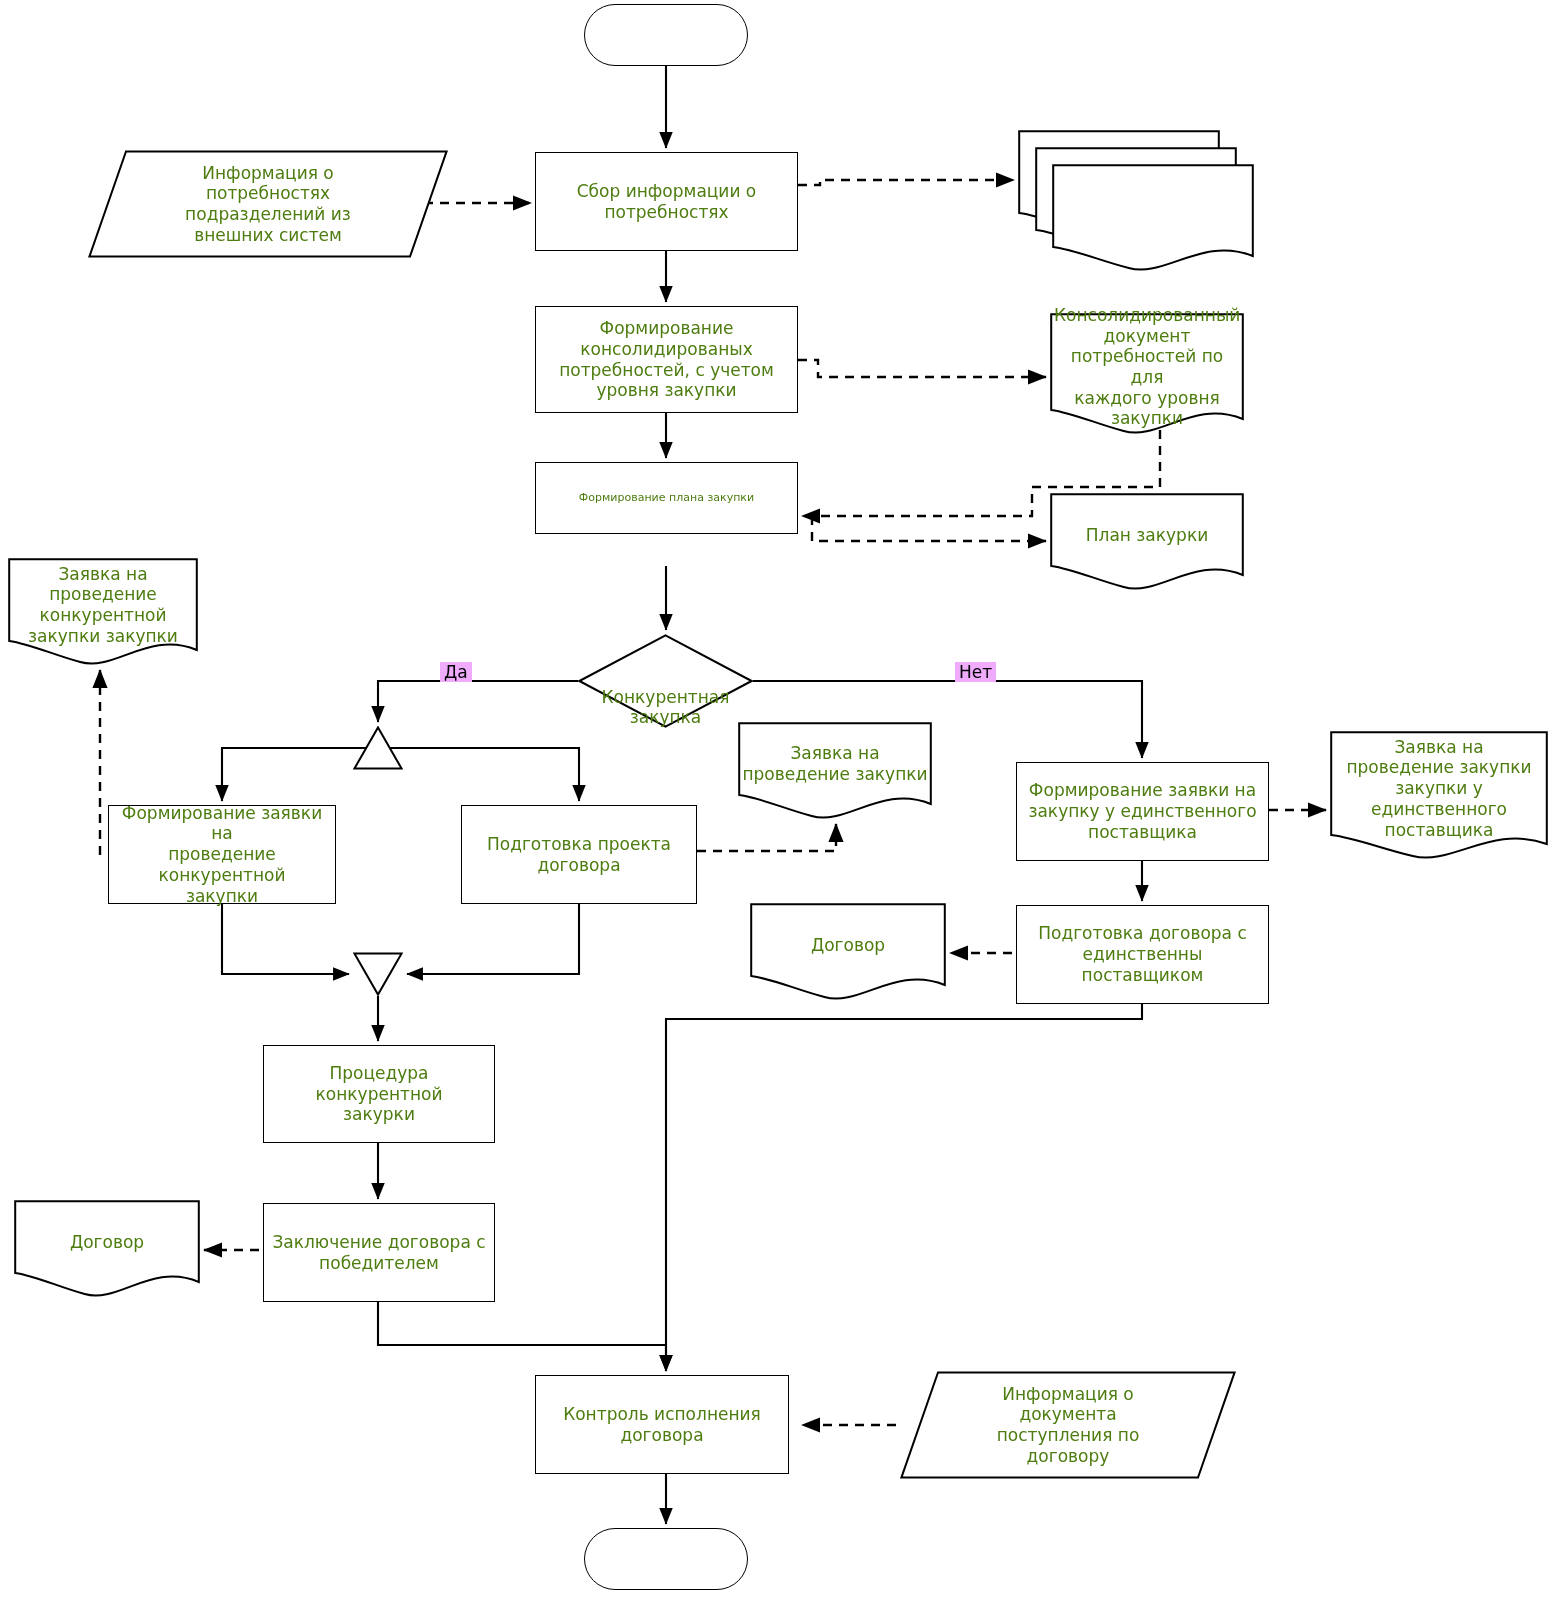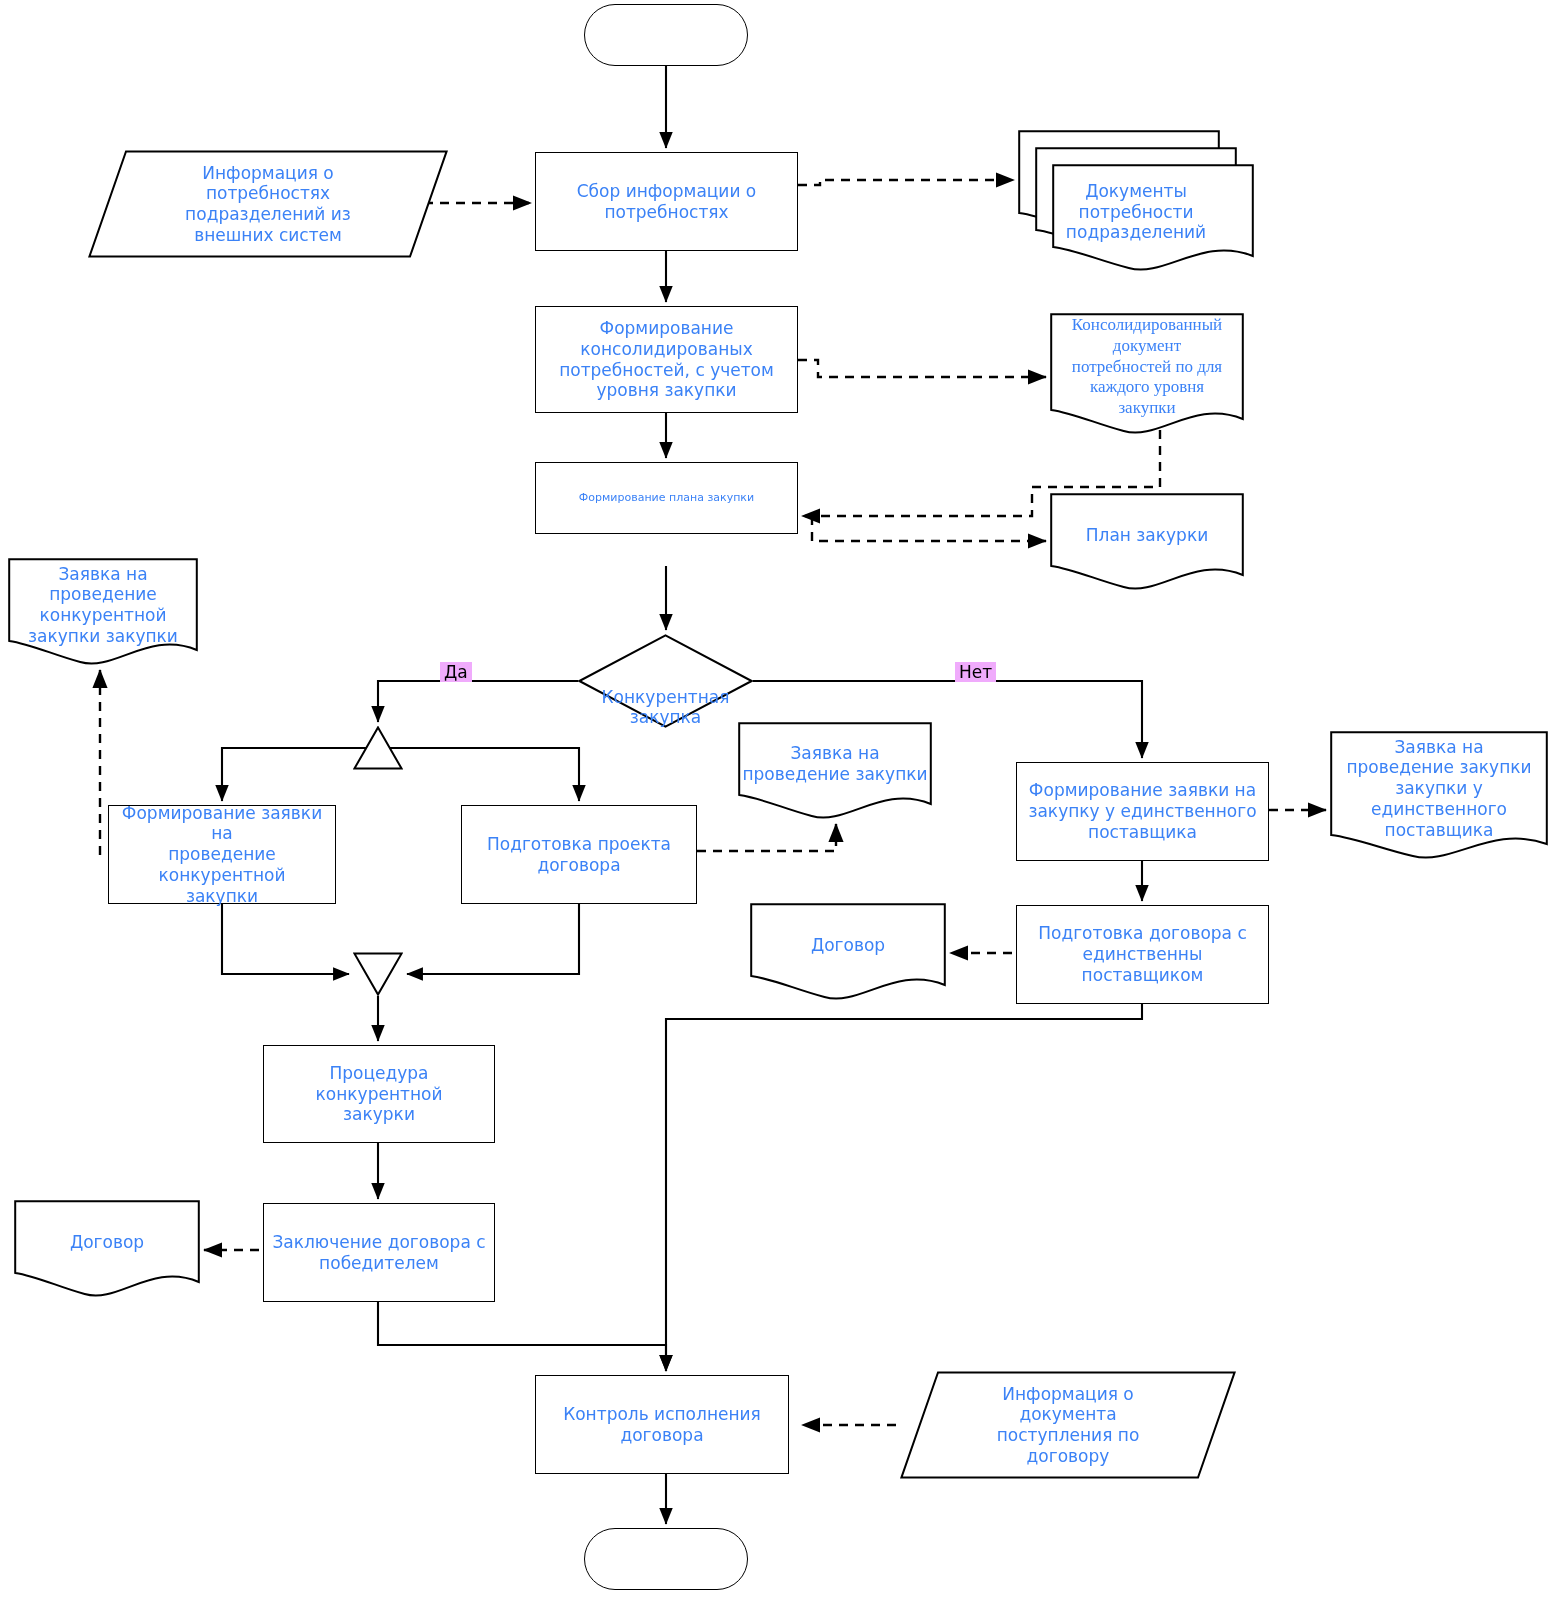--- a/index.html
+++ b/index.html
@@ -24,21 +24,21 @@
     width: 1554px;
     height: 1600px;
   }
   .node {
     position: absolute;
     box-sizing: border-box;
     display: flex;
     align-items: center;
     justify-content: center;
     text-align: center;
-    color: #3b82f6;
+    color: #4d7c0f;
     line-height: 1.22;
   }
   .node .lbl {
     display: block;
     width: 100%;
     padding: 0 4px;
     box-sizing: border-box;
     white-space: pre-line;
   }
   
@@ -178,31 +178,28 @@
               <path d="M1.2,1.2 L200.8,1.2 L200.8,92 C149.48,72 113.12,114 76.76,104 C48.48,97 24.24,86 1.2,83 Z"></path>
             </g>
             <g transform="translate(17,17)">
               <path d="M1.2,1.2 L200.8,1.2 L200.8,92 C149.48,72 113.12,114 76.76,104 C48.48,97 24.24,86 1.2,83 Z"></path>
             </g>
             <g transform="translate(34,34)">
               <path d="M1.2,1.2 L200.8,1.2 L200.8,92 C149.48,72 113.12,114 76.76,104 C48.48,97 24.24,86 1.2,83 Z"></path>
             </g>
           </g>
         </svg>
-        <span class="lbl" style="margin-top: 28px; margin-bottom: 6px;">Документы
-потребности
-подразделений</span>
       </div>
       <div class="node n-process" style="left: 535px; top: 306px; width: 263px; height: 107px; font-size: 17px;">
         <span class="lbl">Формирование
 консолидированых
 потребностей, с учетом
 уровня закупки</span>
       </div>
-      <div class="node n-doc" style="left: 1050px; top: 313px; width: 194px; height: 122px; font-size: 17px; font-family: Liberation Serif, serif;">
+      <div class="node n-doc" style="left: 1050px; top: 313px; width: 194px; height: 122px; font-size: 17px;">
         <svg class="shape-svg" viewBox="0 0 194 122" preserveAspectRatio="none" xmlns="http://www.w3.org/2000/svg">
           <path d="M1.2,1.2 L192.8,1.2 L192.8,106 C143.56,86 108.64000000000001,128 73.72,118 C46.559999999999995,111 23.279999999999998,100 1.2,97 Z" fill="#fff" stroke="#000" stroke-width="2"></path>
         </svg>
         <span class="lbl" style="margin-bottom: 14px;">Консолидированный
 документ
 потребностей по для
 каждого уровня
 закупки</span>
       </div>
       <div class="node n-process" style="left: 535px; top: 462px; width: 263px; height: 72px; font-size: 11px;">

